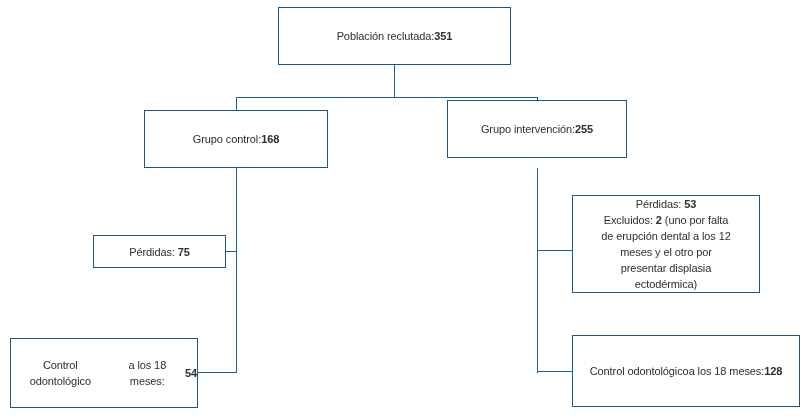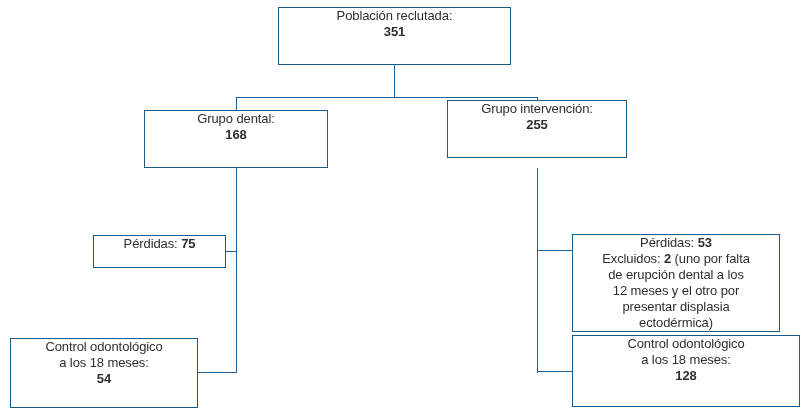--- a/index.html
+++ b/index.html
@@ -16,37 +16,37 @@
     font-family:"Liberation Sans","DejaVu Sans",sans-serif;
     color:var(--text);
     overflow:hidden;
   }
   .box{
     position:absolute;
     box-sizing:border-box;
     border:1px solid var(--box-border);
     background:var(--background);
     display:flex;
-    flex-direction:column;
+    flex-direction:row;
     align-items:center;
-    justify-content:flex-start;
+    justify-content:center;
     text-align:center;
-    font-size:13px;
+    font-size:11px;
     line-height:16px;
     letter-spacing:-0.1px;
   }
   .box b{font-weight:bold;}
   .line{position:absolute;background:var(--connector);}
 
   
   #box-recruited        {left:278px; top:7px;   width:233px; height:58px;}
   #box-control          {left:144px; top:110px; width:184px; height:58px;}
   #box-intervention     {left:447px; top:100px; width:180px; height:58px;}
   #box-losses-control   {left:65px;  top:235px; width:133px; height:33px;margin-left:28px;}
-  #box-losses-interv    {left:572px; top:195px; width:208px; height:98px; padding:0 27px;margin-top:39px;}
+  #box-losses-interv    {left:572px; top:195px; width:188px; height:98px; padding:0 27px;}
   #box-followup-control {left:10px;  top:338px; width:188px; height:70px;}
   #box-followup-interv  {left:572px; top:335px; width:228px; height:72px;}
 
   
   #ln-top-drop          {left:394px; top:65px;  width:1px;   height:33px;}
   #ln-split             {left:236px; top:97px;  width:302px; height:1px;}
   #ln-control-drop      {left:236px; top:97px;  width:1px;   height:13px;}
   #ln-interv-drop       {left:537px; top:97px;  width:1px;   height:13px;}
   #ln-left-spine        {left:236px; top:168px; width:1px;   height:205px;}
   #ln-right-spine       {left:537px; top:168px; width:1px;   height:205px;}
@@ -70,21 +70,21 @@
   <div class="line" id="ln-losses-interv"></div>
   <div class="line" id="ln-followup-control"></div>
   <div class="line" id="ln-followup-interv"></div>
 
   <div class="box" id="box-recruited">
     <span>Población reclutada:</span>
     <b>351</b>
   </div>
 
   <div class="box" id="box-control">
-    <span>Grupo dental:</span>
+    <span>Grupo control:</span>
     <b>168</b>
   </div>
 
   <div class="box" id="box-intervention">
     <span>Grupo intervención:</span>
     <b>255</b>
   </div>
 
   <div class="box" id="box-losses-control">
     <div>

